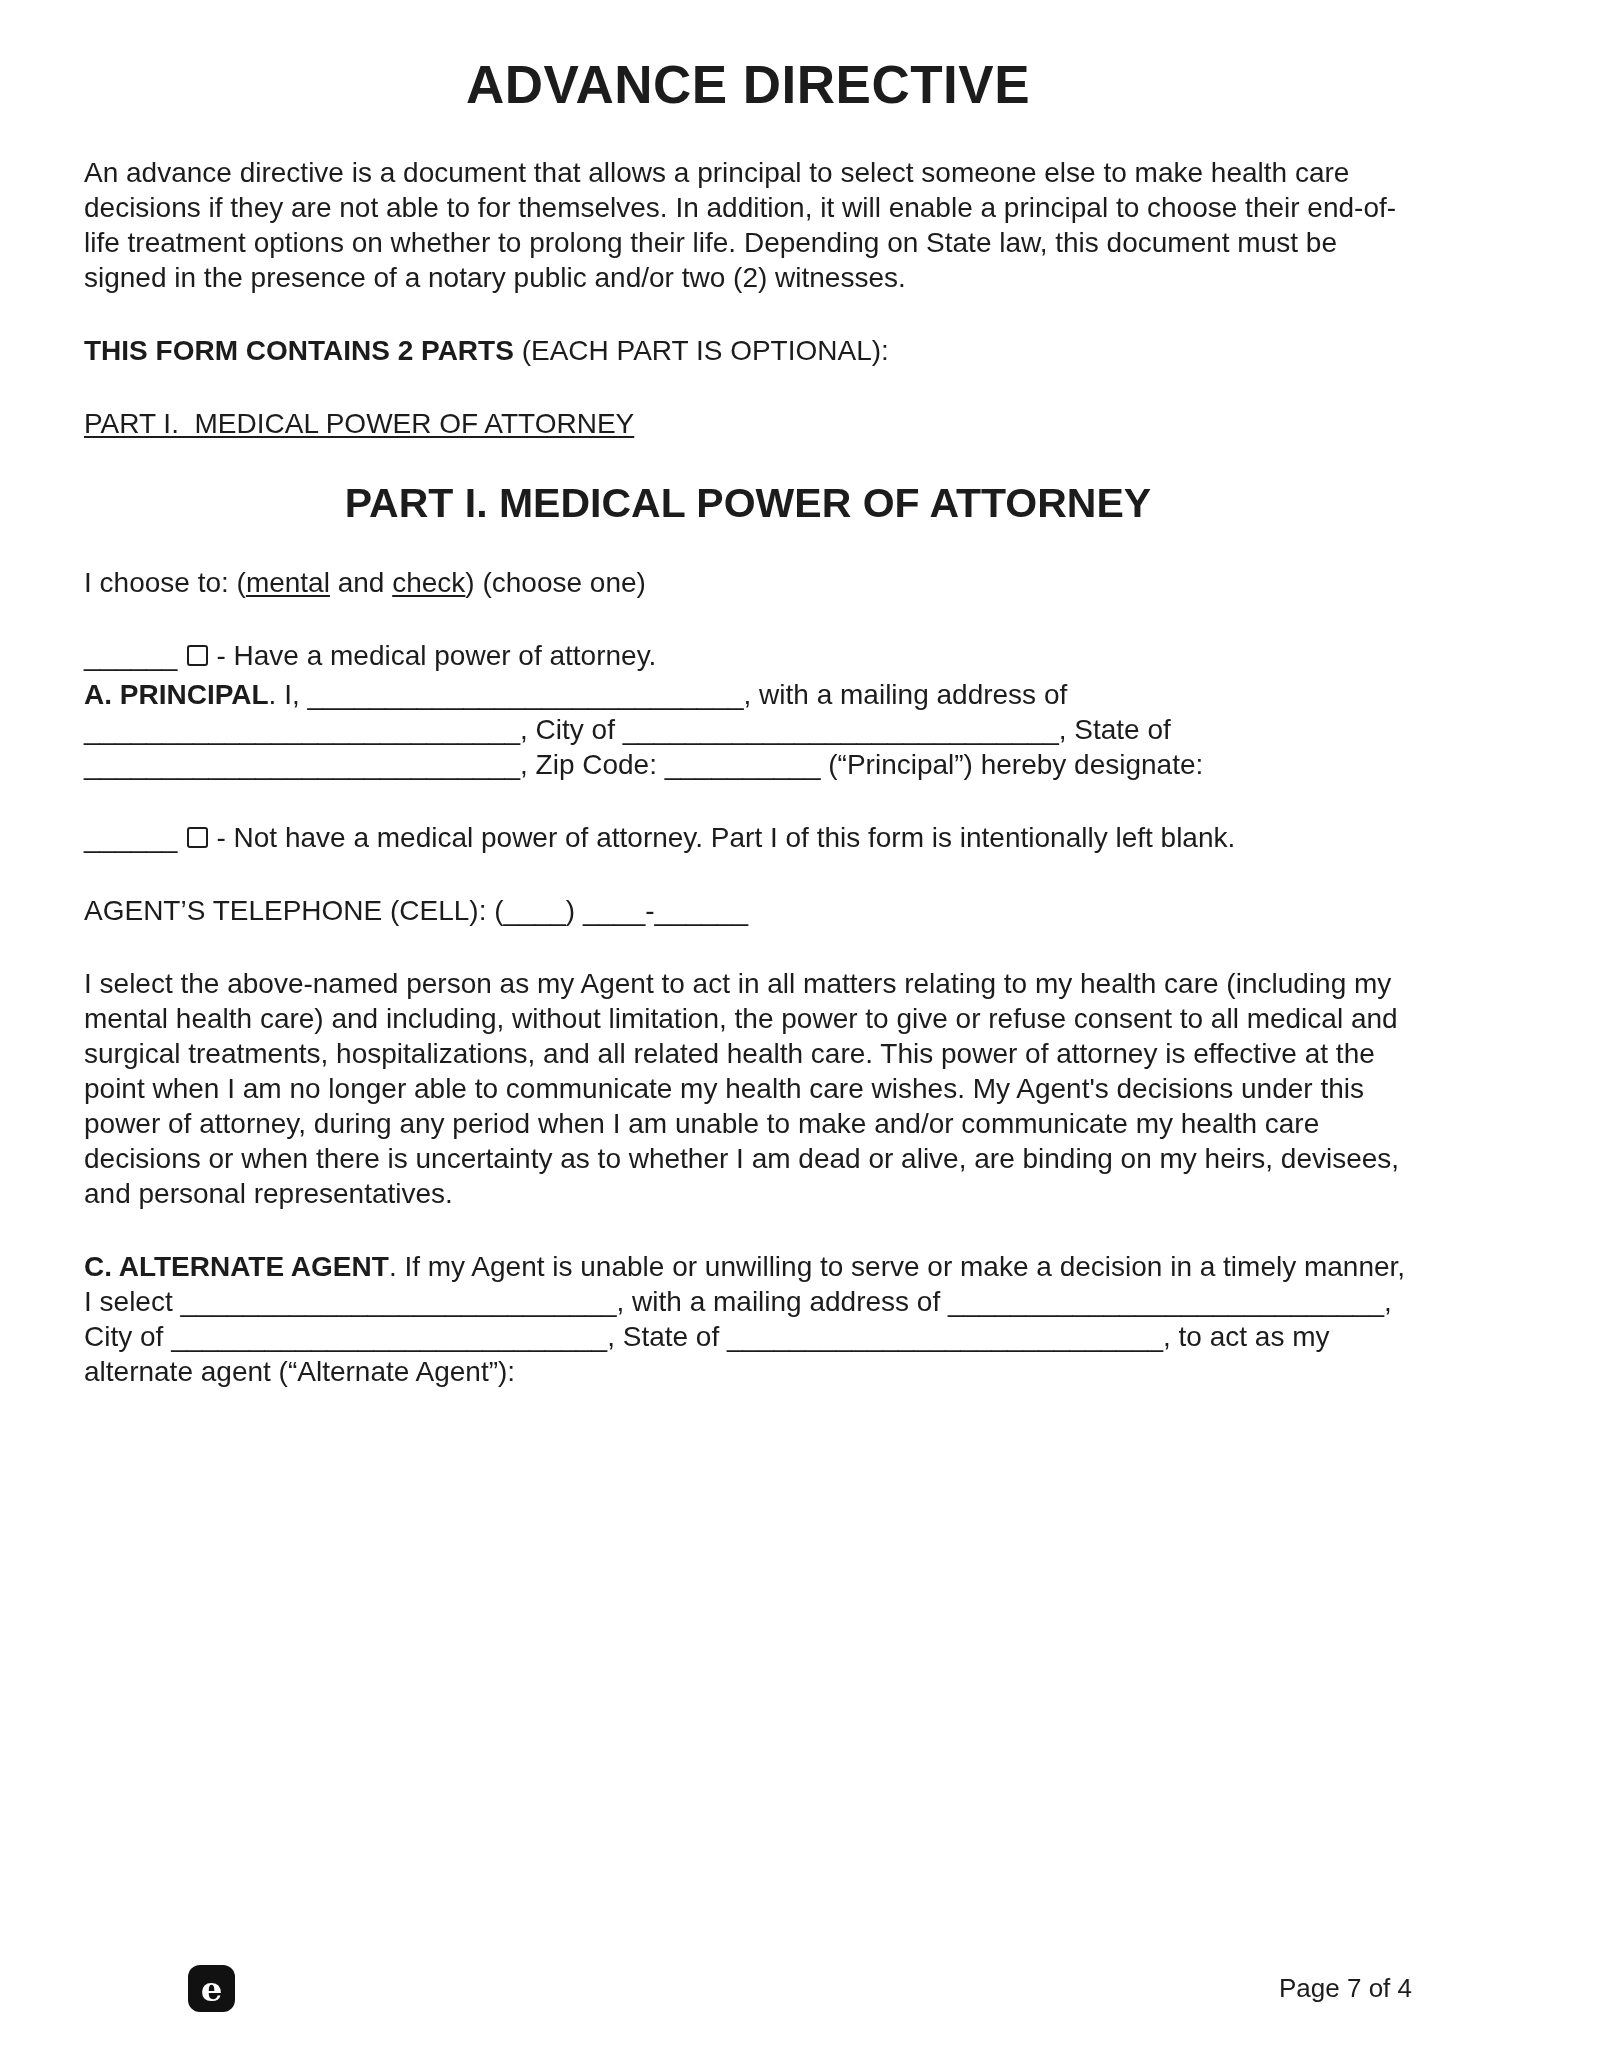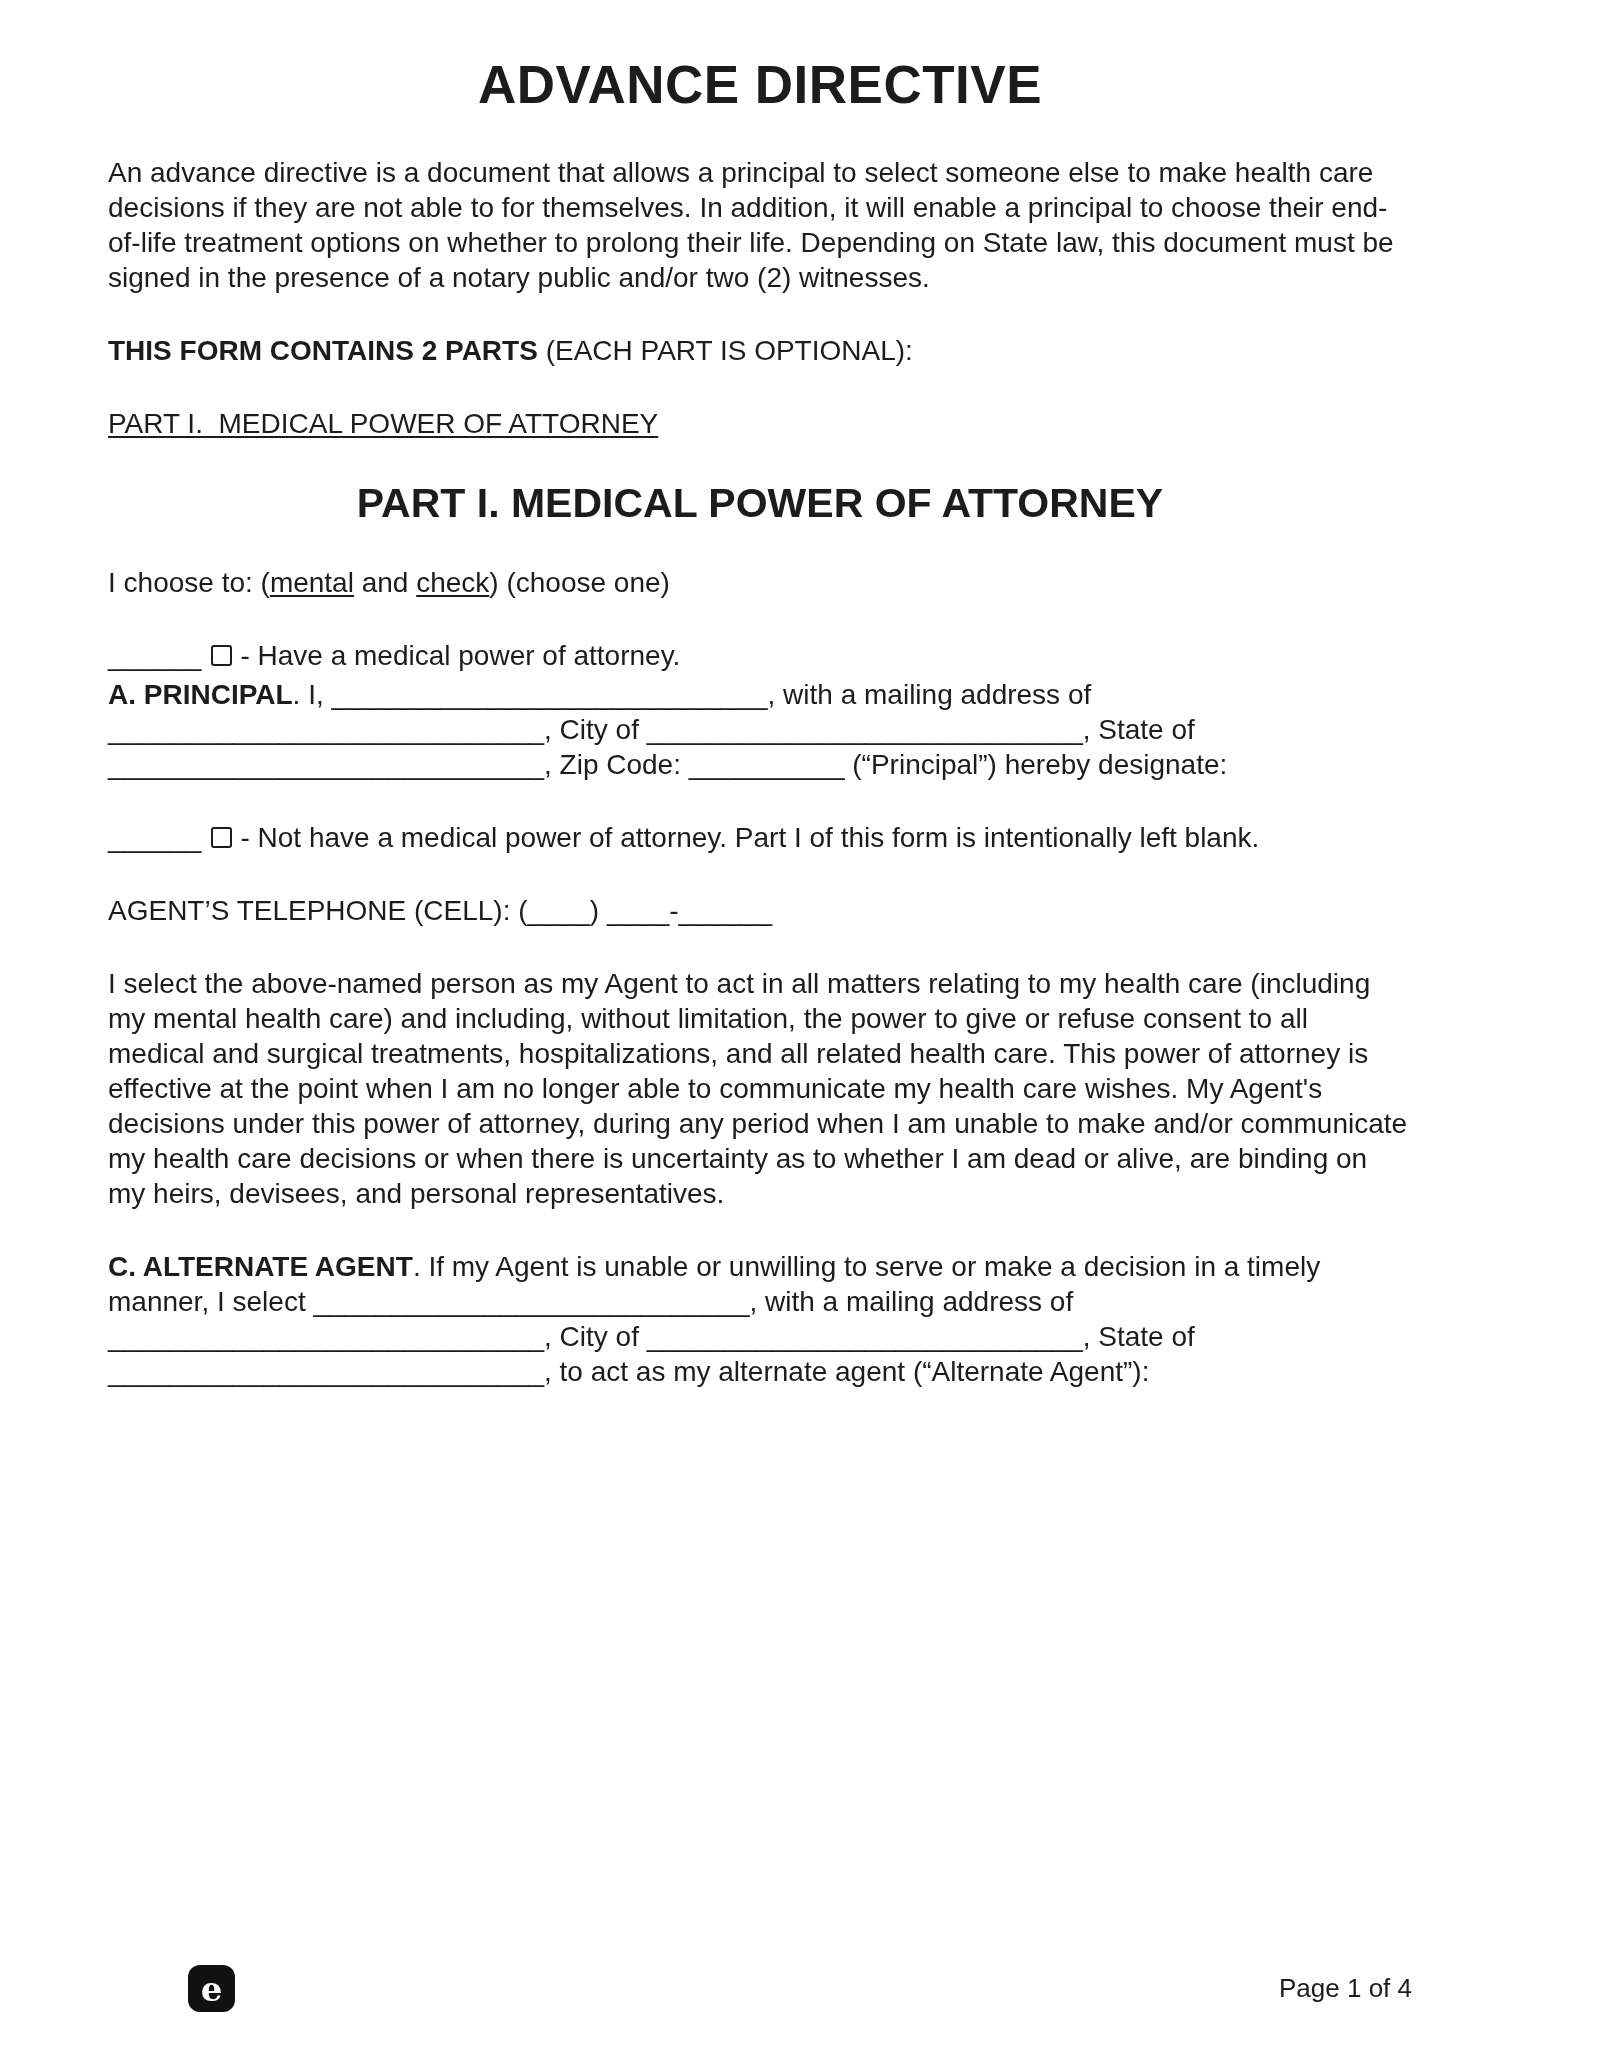--- a/index.html
+++ b/index.html
@@ -6,21 +6,21 @@
   html, body { background: #ffffff; }
   .page {
     position: relative;
     width: 1600px;
     height: 2070px;
     background: #ffffff;
     overflow: hidden;
     font-family: "Liberation Sans", "DejaVu Sans", sans-serif;
     color: #1c1c1c;
   }
-  .content { padding: 55px 188px 0 108px; }
+  .content { padding: 55px 188px 0 84px; }
   h1.doc-title {
     font-size: 53px;
     line-height: 60px;
     font-weight: bold;
     text-align: center;
     letter-spacing: 0.5px;
     margin: 0 0 40px 0;
   }
   p.body {
     font-size: 28px;
@@ -110,15 +110,15 @@
 
     <p class="body"><span class="bold">C. ALTERNATE AGENT</span><span>. If my Agent is unable or unwilling to serve or make a decision in a timely manner, I select ____________________________, with a mailing address of ____________________________, City of ____________________________, State of ____________________________, to act as my alternate agent (“Alternate Agent”):</span></p>
 
 
   </div>
 
   <div class="footer">
     <div class="eforms-logo">
         <span class="letter">e</span>
       </div>
-    <div class="page-number">Page 1 of 4</div>
+    <div class="page-number">Page 7 of 4</div>
   </div>
 </div>
 
 </body></html>

